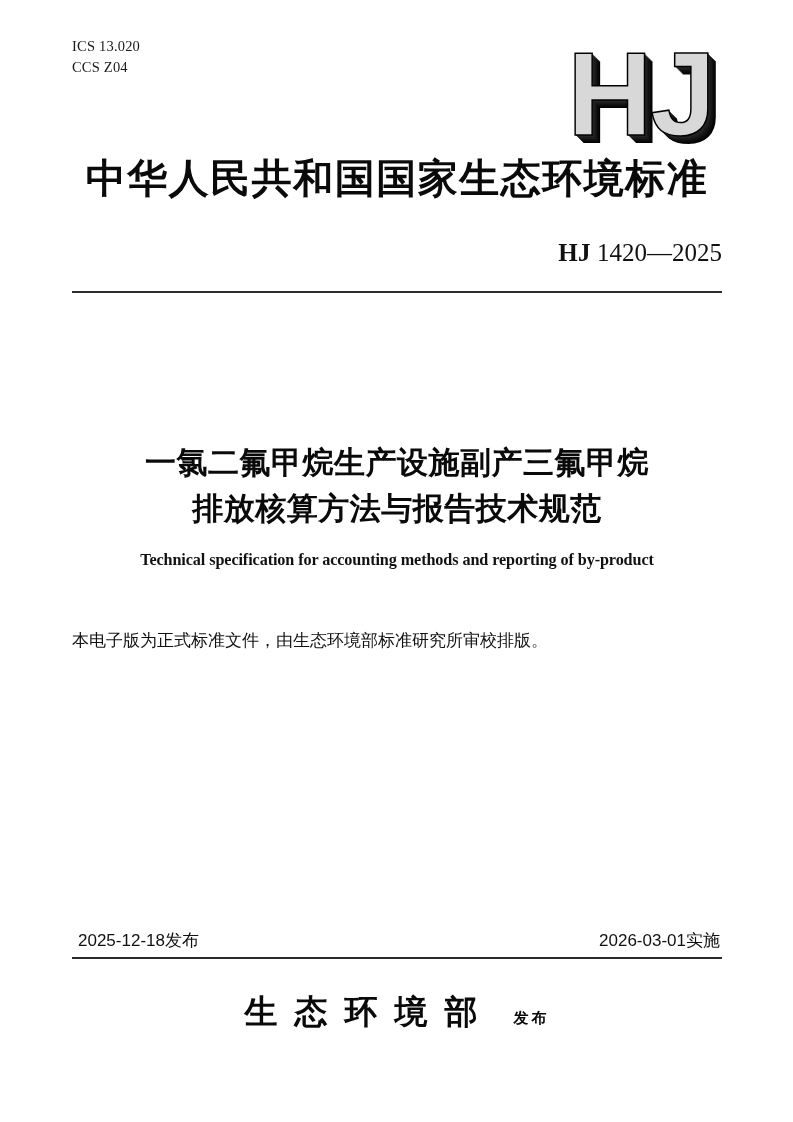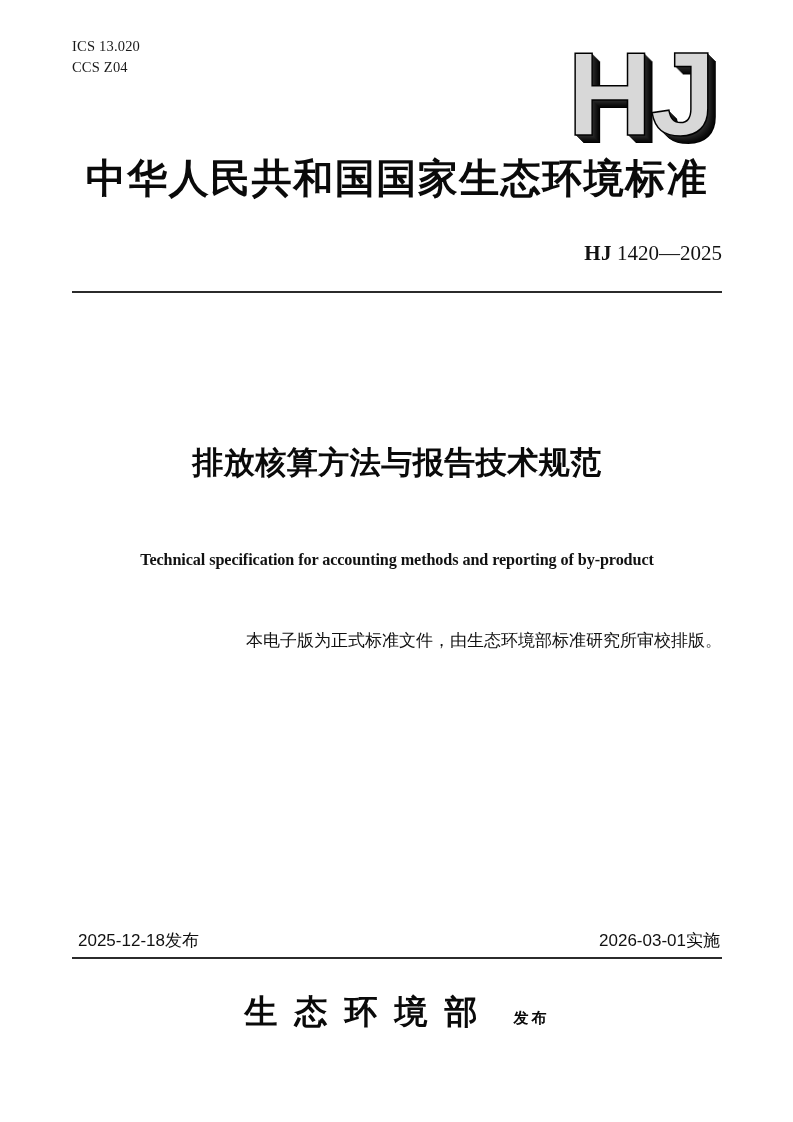--- a/index.html
+++ b/index.html
@@ -97,21 +97,21 @@
   }
 
   
   .std-number {
     position: absolute;
     left: 72px;
     top: 240px;
     width: 650px;
     text-align: right;
     font-family: "Liberation Serif", serif;
-    font-size: 21px;
+    font-size: 25px;
     line-height: 26px;
     color: #111111;
     white-space: nowrap;
   }
   .std-number .prefix {
     font-weight: bold;
     letter-spacing: 0.3px;
   }
 
   
@@ -156,21 +156,21 @@
     color: #111111;
   }
   .sub-title .line { white-space: nowrap; }
 
   
   .note {
     position: absolute;
     left: 72px;
     top: 628px;
     width: 650px;
-    text-align: right;
+    text-align: left;
     font-family: "Liberation Sans", sans-serif;
     font-size: 17px;
     line-height: 26px;
     color: #111111;
     white-space: nowrap;
   }
 
   
   .dates {
     position: absolute;
@@ -236,20 +236,21 @@
     </div>
   </div>
 
   <div class="national-title">中华人民共和国国家生态环境标准</div>
 
   <div class="std-number"><span class="prefix">HJ</span><span> 1420—2025</span></div>
 
   <div class="rule rule-top"></div>
 
   <div class="main-title">
+    <div class="line">一氯二氟甲烷生产设施副产三氟甲烷</div>
     <div class="line">排放核算方法与报告技术规范</div>
   </div>
 
   <div class="sub-title">
     <div class="line">Technical specification for accounting methods and reporting of by-product</div>
   </div>
 
   <div class="note">本电子版为正式标准文件，由生态环境部标准研究所审校排版。</div>
 
   <div class="dates">

